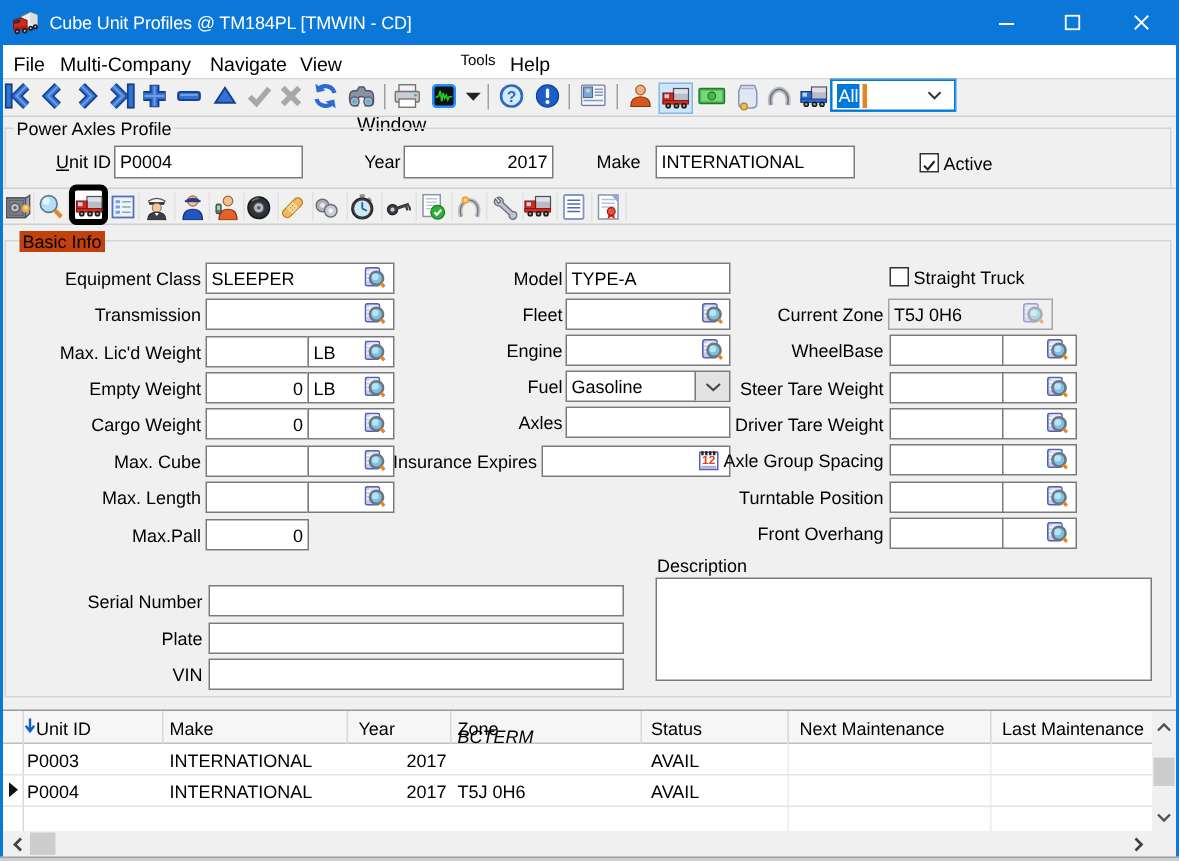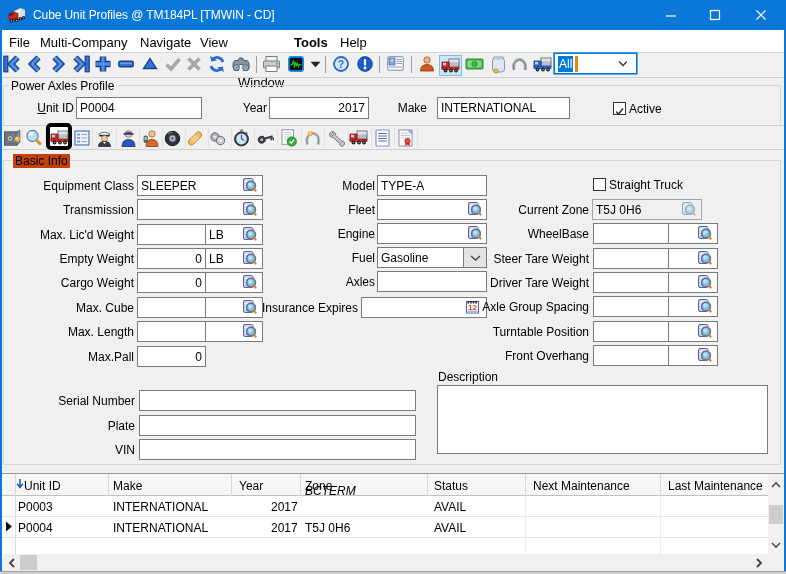--- a/index.html
+++ b/index.html
@@ -47,21 +47,21 @@
     <path d="M5.5 5.5 L14.5 14.5 M14.5 5.5 L5.5 14.5" stroke="#fff" stroke-width="1.2"></path>
   </svg>
 
 <div class="abs" style="left:0;top:30px;width:786px;height:22px;background:#ffffff;"></div>
 <div class="abs" style="left:0;top:52px;width:786px;height:1px;background:#d7d7d7;"></div>
 <div class="abs" style="top:35px;left:9px;font-size:13px;">File</div>
 <div class="abs" style="top:35px;left:40px;font-size:13px;">Multi-Company</div>
 <div class="abs" style="top:35px;left:140px;font-size:13px;">Navigate</div>
 <div class="abs" style="top:35px;left:200px;font-size:13px;">View</div>
 <div class="abs" style="top:35px;left:238px;font-size:13px;margin-top:40px;">Window</div>
-<div class="abs" style="top:35px;left:294px;font-size:13px;font-weight:bold;">Tools</div>
+<div class="abs" style="top:35px;left:307px;font-size:10px;">Tools</div>
 <div class="abs" style="top:35px;left:340px;font-size:13px;">Help</div>
 
 <div class="abs" style="left:0;top:53px;width:786px;height:24px;background:#f0f0f0;"></div>
 <div class="abs" style="left:0;top:77px;width:786px;height:1px;background:#cfcfcf;"></div>
 <div id="tb1" class="abs" style="left:0;top:53px;width:786px;height:24px;">
   <svg class="abs" style="left:3px;top:2px;" width="18" height="18" viewBox="0 0 18 18">
       <rect x="0.8" y="1.2" width="4" height="15.6" fill="#3572d4" stroke="#16418c" stroke-width="1.2"></rect>
       <path d="M14.5 2.5 L8 9 L14.5 15.5" fill="none" stroke="#16418c" stroke-width="6"></path>
       <path d="M14.5 2.5 L8 9 L14.5 15.5" fill="none" stroke="#3572d4" stroke-width="3.8"></path>
       <path d="M14.5 2.5 L8 9 L14.5 15.5" fill="none" stroke="#6ea0e8" stroke-width="1.2"></path>

